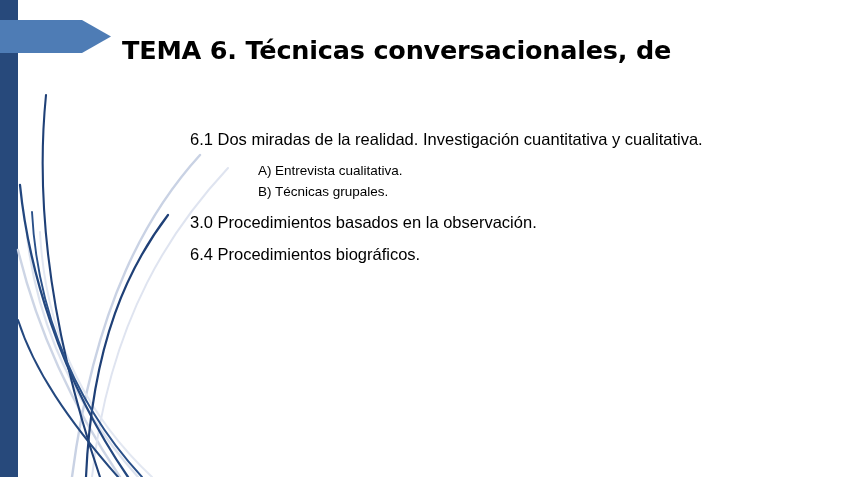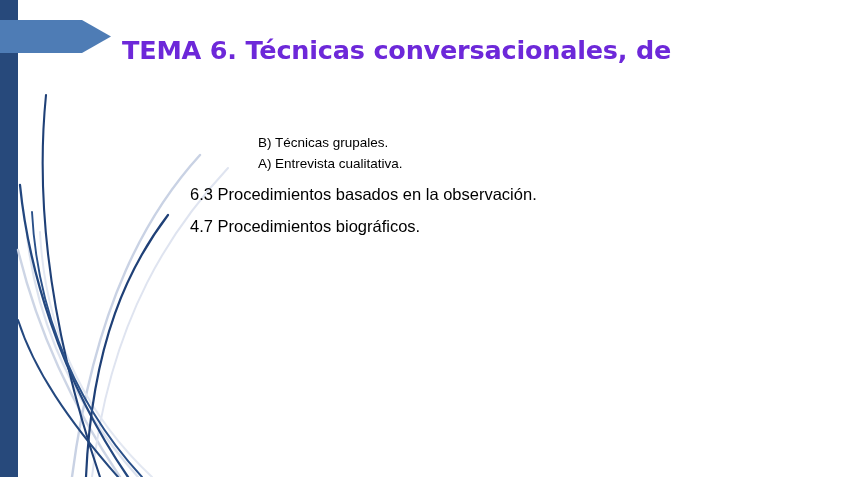--- a/index.html
+++ b/index.html
@@ -47,21 +47,21 @@
     height: 477px;
     pointer-events: none;
   }
 
   
   .title {
     position: absolute;
     left: 122px;
     top: 18px;
     width: 716px;
-    color: #6d28d9;
+    color: #000000;
     font-family: "DejaVu Sans", sans-serif;
     font-weight: bold;
     font-size: 25.5px;
     line-height: 31px;
     letter-spacing: -0.2px;
   }
 
   
   .body-block {
     position: absolute;
@@ -127,29 +127,30 @@
   </svg>
 
   <div class="banner-arrow"></div>
 
   <h1 class="title">
     <span>TEMA 6. Técnicas conversacionales, de</span><br>
   </h1>
 
   <div class="body-block">
 
+    <p class="para">6.1 Dos miradas de la realidad. Investigación cuantitativa y cualitativa.</p>
 
 
     <ul class="sub-list">
       <li class="sub-item">
-        <span class="sub-marker">B)</span><span>Técnicas grupales.</span>
+        <span class="sub-marker">A)</span><span>Entrevista cualitativa.</span>
       </li>
       <li class="sub-item">
-        <span class="sub-marker">A)</span><span>Entrevista cualitativa.</span>
+        <span class="sub-marker">B)</span><span>Técnicas grupales.</span>
       </li>
     </ul>
 
-    <p class="plain-line">6.3 Procedimientos basados en la observación.</p>
+    <p class="plain-line">3.0 Procedimientos basados en la observación.</p>
 
-    <p class="plain-line para-last">4.7 Procedimientos biográficos.</p>
+    <p class="plain-line para-last">6.4 Procedimientos biográficos.</p>
 
   </div>
 </div>
 
 </body></html>

